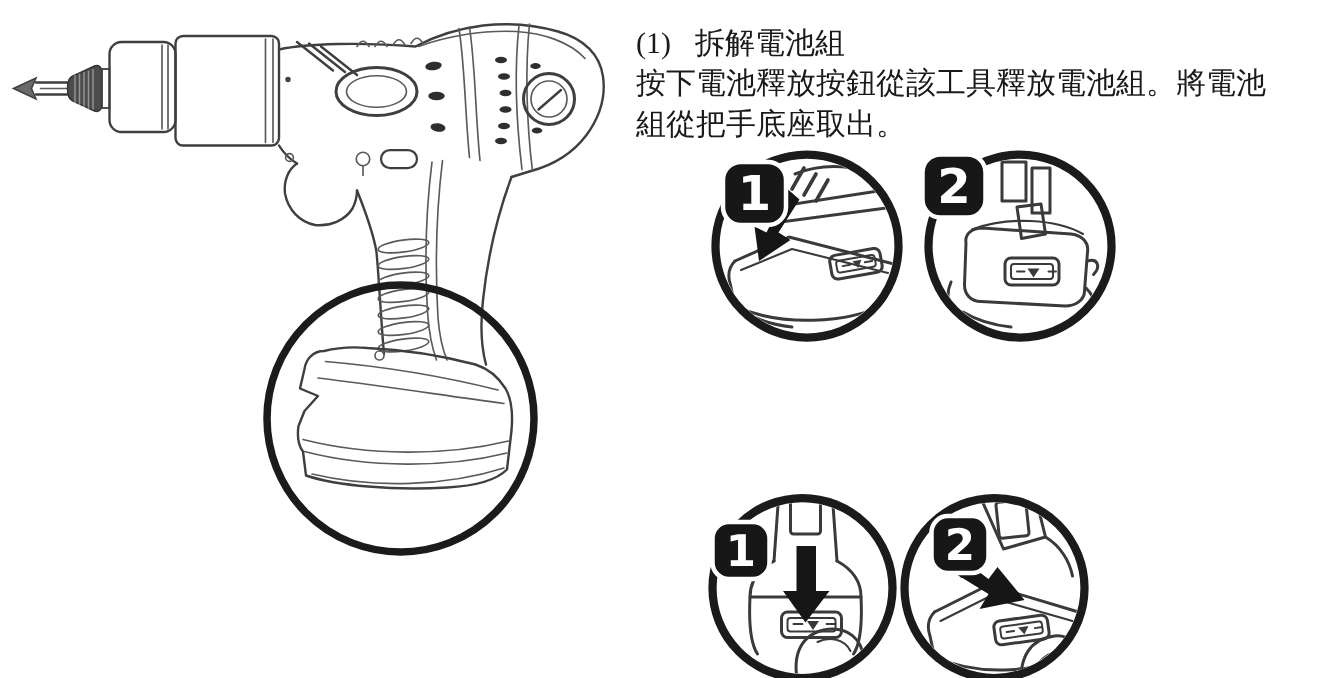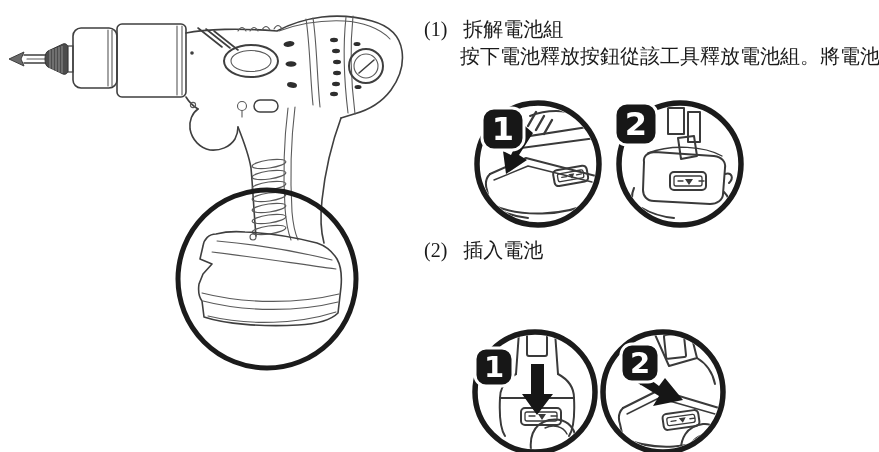--- a/index.html
+++ b/index.html
@@ -4,21 +4,21 @@
 <style>
   html,body{margin:0;padding:0;background:#ffffff;}
   .page{
     position:relative;width:879px;height:452px;background:#ffffff;overflow:hidden;
     font-family:"Liberation Serif","DejaVu Serif",serif;color:#1a1a1a;
   }
   .figure{position:absolute;}
   .sec{position:absolute;left:424px;width:456px;font-size:20px;line-height:27px;}
   .sec .heading{white-space:nowrap;}
   .sec .num{display:inline-block;margin-right:16px;}
-  .sec .line{white-space:nowrap;text-align:right;}
+  .sec .line{white-space:nowrap;}
   svg{display:block;}
   .ln{stroke:#3f3f3f;stroke-width:1.6;fill:none;stroke-linecap:round;stroke-linejoin:round;}
   .lnthin{stroke:#5a5a5a;stroke-width:1.1;fill:none;stroke-linecap:round;}
   .fillslot{fill:#2e2e2e;stroke:none;}
   .ring{stroke:#1b1b1b;stroke-width:5;fill:none;}
   .art{stroke:#3a3a3a;stroke-width:2;fill:none;stroke-linecap:round;stroke-linejoin:round;}
   .arrow{fill:#161616;stroke:none;}
   .badge-rect{fill:#171717;stroke:#ffffff;stroke-width:3;}
   .badge-num{fill:#ffffff;font-family:"DejaVu Sans","Liberation Sans",sans-serif;font-weight:bold;text-anchor:middle;}
 </style>
@@ -125,20 +125,21 @@
 
       <circle class="ring" cx="267" cy="279" r="89"></circle>
     </svg>
   </div>
 
   <div class="sec" style="top:16px;">
     <div class="heading">
       <span class="num">(1)</span><span>拆解電池組</span>
     </div>
     <div class="line">按下電池釋放按鈕從該工具釋放電池組。將電池</div>
+    <div class="line">組從把手底座取出。</div>
   </div>
 
   <div class="figure" style="left:470px;top:96px;">
     <svg width="136" height="136" viewBox="0 0 136 136">
       <defs>
           <clipPath id="figA1">
             <circle cx="68" cy="68" r="58"></circle>
           </clipPath>
         </defs>
       <g clip-path="url(#figA1)">
@@ -188,23 +189,20 @@
       </g>
       <circle class="ring" cx="68" cy="68" r="61" style="stroke-width:5.5"></circle>
       <g>
         <rect class="badge-rect" x="3" y="7" width="42" height="42" rx="12"></rect>
         <text class="badge-num" x="24" y="39" font-size="32">2</text>
       </g>
     </svg>
   </div>
 
   <div class="sec" style="top:237px;">
-    <div class="heading">
-      <span class="num">(2)</span><span>插入電池</span>
-    </div>
   </div>
 
   <div class="figure" style="left:467px;top:324px;">
     <svg width="136" height="136" viewBox="0 0 136 136">
       <defs>
           <clipPath id="figB1">
             <circle cx="68" cy="68" r="57"></circle>
           </clipPath>
         </defs>
       <g clip-path="url(#figB1)">

